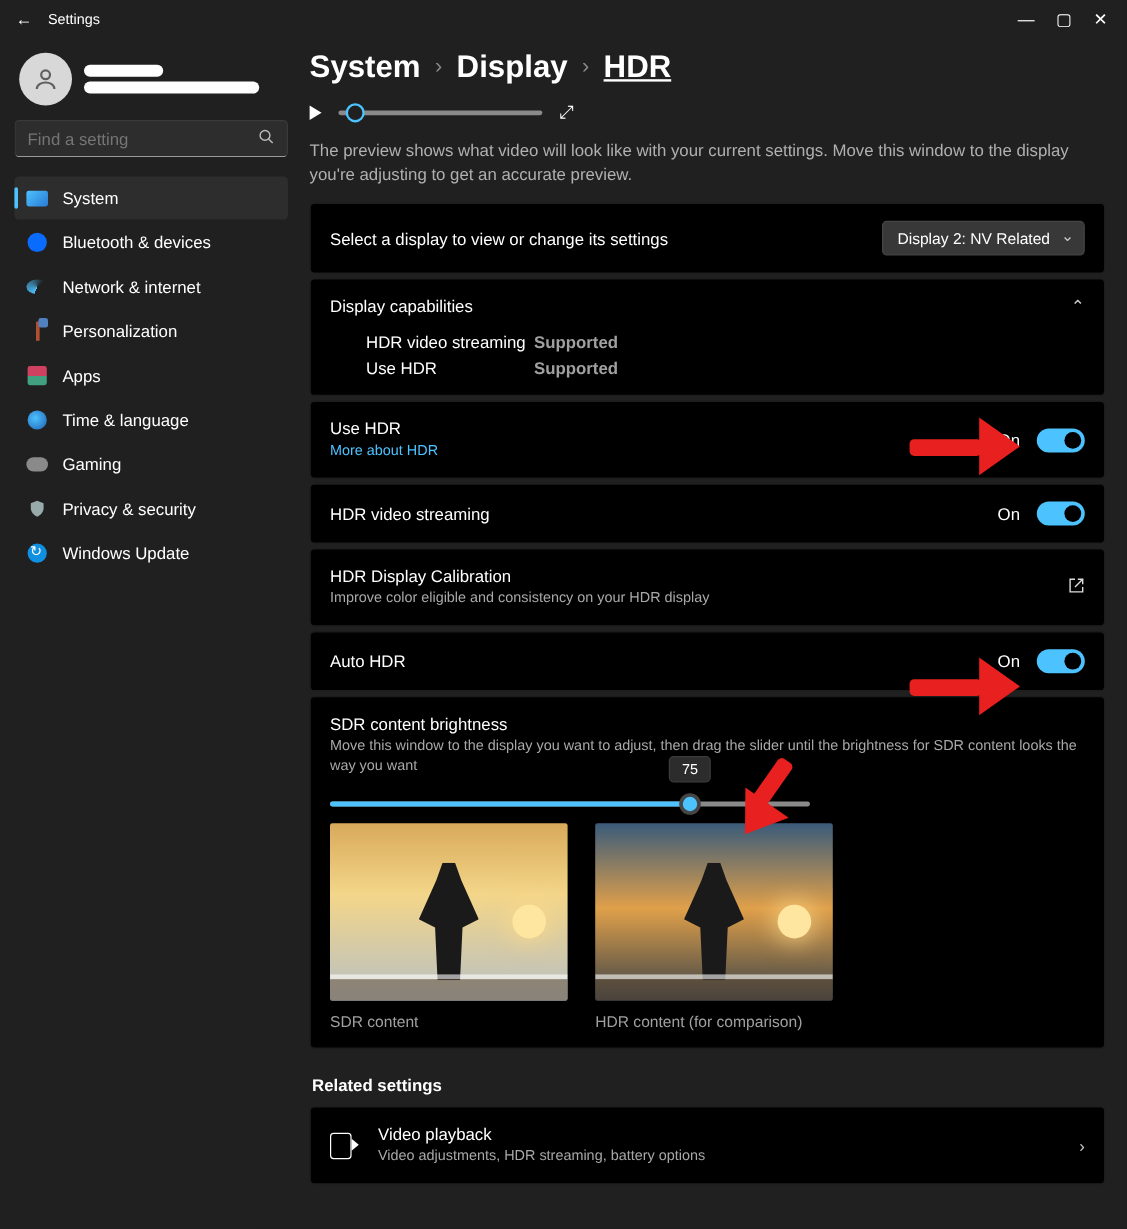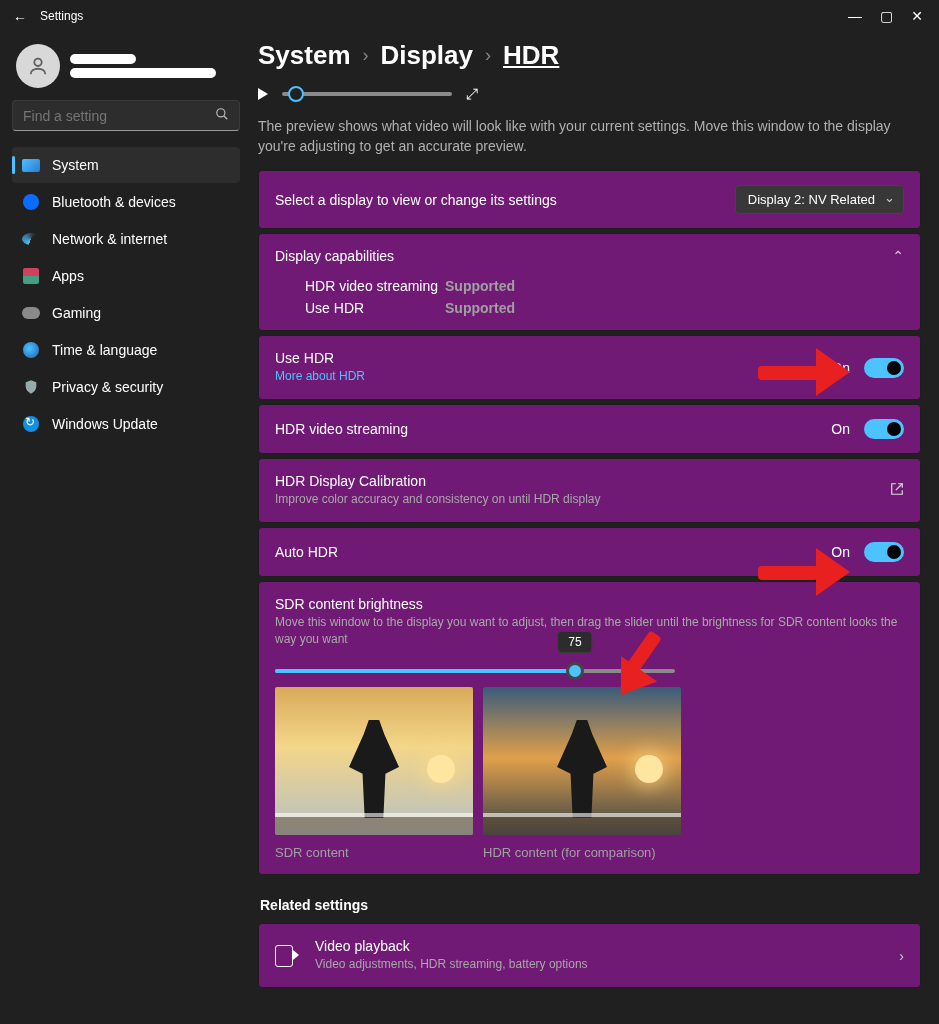--- a/index.html
+++ b/index.html
@@ -61,21 +61,21 @@
 .video-bar { display:flex; align-items:center; gap: 14px; margin-bottom: 14px; }
 .play-triangle {
   width: 0; height: 0; border-top: 6px solid transparent;
   border-bottom: 6px solid transparent; border-left: 10px solid #fff; cursor:pointer;
 }
 .seek { flex: 0 0 170px; height: 4px; background:#8a8a8a; border-radius: 2px; position:relative; }
 .seek-knob { position:absolute; left: 6px; top: -6px; width: 16px; height:16px; border:2px solid #4cc2ff; border-radius:50%; background:#202020; }
 .expand-icon { font-size: 15px; cursor:pointer; }
 .desc { color: #b0b0b0; font-size: 14px; margin-bottom: 14px; line-height: 1.4; }
 .card {
-  background: #701a75; border: 1px solid #1d1d1d; border-radius: 4px;
+  background: #000000; border: 1px solid #1d1d1d; border-radius: 4px;
   padding: 14px 16px; margin-bottom: 4px;
 }
 .card-row { display:flex; align-items:center; }
 .card-title { font-size: 14px; font-weight: 400; }
 .card-sub { font-size: 12px; color: #a8a8a8; margin-top: 2px; line-height:1.4; }
 .link { color: #4cc2ff; cursor: pointer; }
 .dropdown {
   background: #383838; border:1px solid #454545; border-radius:4px;
   padding: 6px 28px 6px 12px; font-size: 13px; position:relative; cursor:pointer;
 }
@@ -100,21 +100,21 @@
 }
 .slider-fill { position:absolute; left:0; top:0; height:100%; width:75%; background:#4cc2ff; border-radius:2px; }
 .slider-knob {
   position:absolute; left:75%; top:-7px; width:18px; height:18px; transform:translateX(-50%);
   background:#4cc2ff; border-radius:50%; border:3px solid #454545;
 }
 .slider-tip {
   position:absolute; left:75%; top:-38px; transform:translateX(-50%);
   background:#2c2c2c; border:1px solid #3c3c3c; border-radius:4px; padding:3px 10px; font-size:12px;
 }
-.img-compare { display:flex; gap:10px; }
+.img-compare { display:flex; gap:23px; }
 .imgbox {
   width: 198px; height: 148px; border-radius: 2px; position: relative; overflow: hidden;
 }
 .sky1 { background: linear-gradient(to bottom, #d9a95a 0%, #f3d689 40%, #b7bfc4 100%); }
 .sky2 { background: linear-gradient(to bottom, #3a5b7a 0%, #e0a04a 48%, #3a4248 100%); }
 .figure {
   position:absolute; left:50%; top:22%; transform:translateX(-50%);
   width: 52px; height: 98px; background:#1a1a1a;
   clip-path: polygon(40% 0, 60% 0, 70% 15%, 98% 48%, 72% 55%, 68% 100%, 32% 100%, 28% 55%, 2% 48%, 30% 15%);
 }
@@ -213,35 +213,41 @@
           <span>Bluetooth &amp; devices</span>
         </div>
       <div class="nav-item">
           <span class="nav-icon">
             <span class="i-net"></span>
           </span>
           <span>Network &amp; internet</span>
         </div>
       <div class="nav-item">
           <span class="nav-icon">
+            <span class="i-pers"></span>
+          </span>
+          <span>Personalization</span>
+        </div>
+      <div class="nav-item">
+          <span class="nav-icon">
             <span class="i-apps"></span>
           </span>
           <span>Apps</span>
         </div>
       <div class="nav-item">
           <span class="nav-icon">
+            <span class="i-time"></span>
+          </span>
+          <span>Time &amp; language</span>
+        </div>
+      <div class="nav-item">
+          <span class="nav-icon">
             <span class="i-game"></span>
           </span>
           <span>Gaming</span>
-        </div>
-      <div class="nav-item">
-          <span class="nav-icon">
-            <span class="i-time"></span>
-          </span>
-          <span>Time &amp; language</span>
         </div>
       <div class="nav-item">
           <span class="nav-icon i-priv">
             <svg viewBox="0 0 24 24" fill="#9aa">
               <path d="M12 2l8 3v6c0 5-3.5 9-8 11-4.5-2-8-6-8-11V5l8-3z"></path>
             </svg>
           </span>
           <span>Privacy &amp; security</span>
         </div>
       <div class="nav-item">
@@ -316,21 +322,21 @@
           <span class="toggle-label">On</span>
           <div class="toggle"></div>
         </div>
       </div>
     </div>
 
     <div class="card">
       <div class="card-row">
         <div>
           <div class="card-title">HDR Display Calibration</div>
-          <div class="card-sub">Improve color accuracy and consistency on until HDR display</div>
+          <div class="card-sub">Improve color eligible and consistency on your HDR display</div>
         </div>
         <span class="open-ext">
           <svg width="14" height="14" viewBox="0 0 24 24" fill="none" stroke="#ddd" stroke-width="2">
               <path d="M14 3h7v7"></path>
               <path d="M10 14L21 3"></path>
               <path d="M21 14v7H3V3h7"></path>
             </svg>
         </span>
       </div>
     </div>

